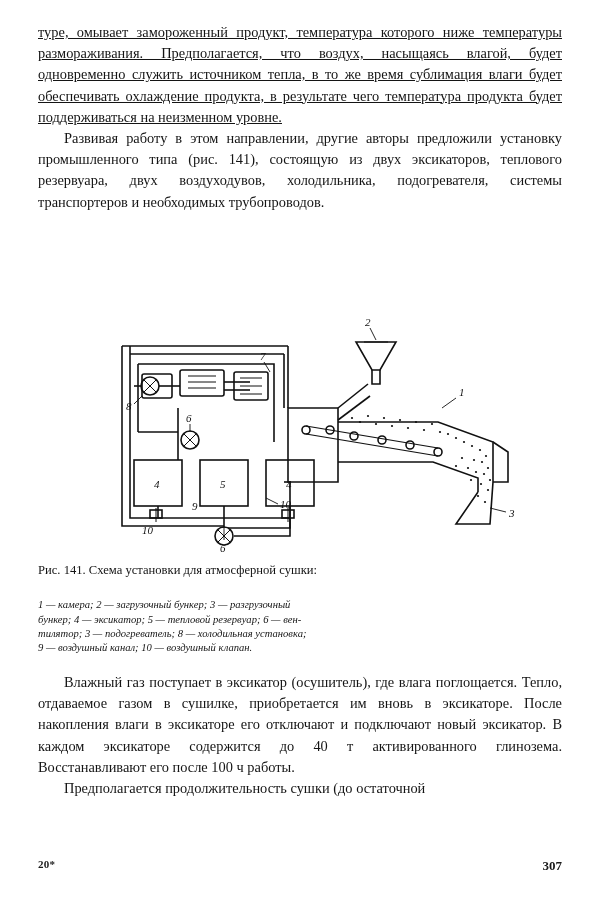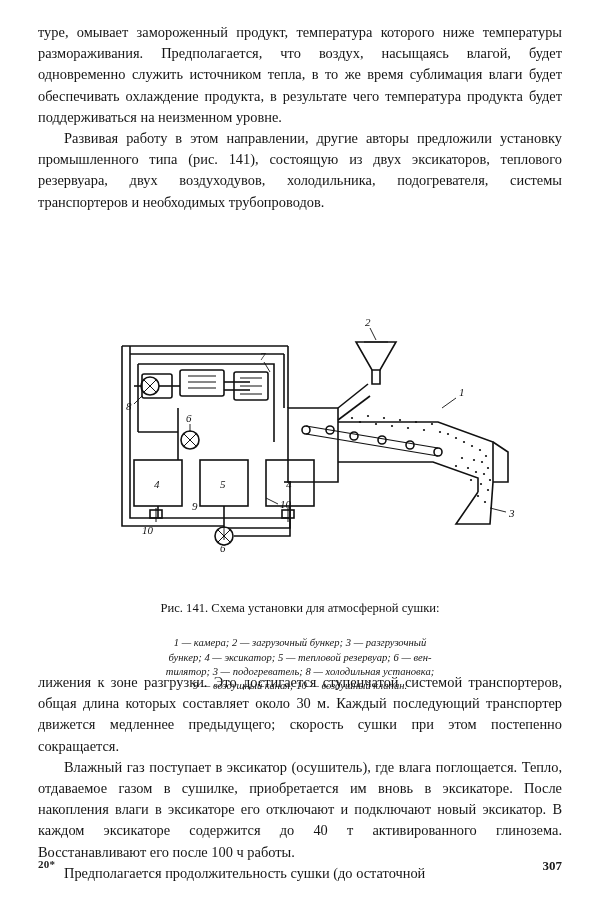--- a/index.html
+++ b/index.html
@@ -31,43 +31,44 @@
     text-justify: inter-word;
     color: #141414;
   }
   .text-block p {
     margin: 0;
     text-indent: 26px;
     text-align: justify;
   }
   .text-block p.noindent {
     text-indent: 0;
+    text-decoration: underline;
   }
   #top-text { top: 22px; }
   #bottom-text { top: 672px; }
 
   .figure-wrap {
     position: absolute;
     left: 38px;
     top: 312px;
     width: 524px;
     height: 350px;
   }
   .figure-canvas {
     position: absolute;
     left: 0; top: 0;
     width: 524px;
     height: 258px;
   }
   .caption {
     position: absolute;
     left: 38px;
-    top: 600px;
-    width: 524px;
-    text-align: center;
+    top: 562px;
+    width: 524px;
+    text-align: left;
     font-size: 12.6px;
     line-height: 16.4px;
     color: #141414;
   }
   .caption .legend {
     font-size: 10.6px;
     line-height: 14.2px;
     font-style: italic;
     display: block;
     margin-top: 20px;
@@ -256,20 +257,19 @@
     <span>Рис. 141. Схема установки для атмосферной сушки:</span>
     <span class="legend">
       <span class="n">1 — камера; 2 — загрузочный бункер; 3 — разгрузочный</span><br>
       <span class="n">бункер; 4 — эксикатор; 5 — тепловой резервуар; 6 — вен-</span><br>
       <span class="n">тилятор; 3 — подогреватель; 8 — холодильная установка;</span><br>
       <span class="n">9 — воздушный канал; 10 — воздушный клапан.</span>
     </span>
   </div>
 
   <div class="text-block" id="bottom-text">
-    <p class="noindent">лижения к зоне разгрузки. Это достигается ступенчатой системой транспортеров, общая длина которых составляет около 30 м. Каждый последующий транспортер движется медленнее предыдущего; скорость сушки при этом постепенно сокращается.</p>
     <p>Влажный газ поступает в эксикатор (осушитель), где влага поглощается. Тепло, отдаваемое газом в сушилке, приобретается им вновь в эксикаторе. После накопления влаги в эксикаторе его отключают и подключают новый эксикатор. В каждом эксикаторе содержится до 40 т активированного глинозема. Восстанавливают его после 100 ч работы.</p>
     <p>Предполагается продолжительность сушки (до остаточной</p>
   </div>
 
   <div class="folio-left">20*</div>
   <div class="folio-right">307</div>
 </div>
 
 </body></html>

